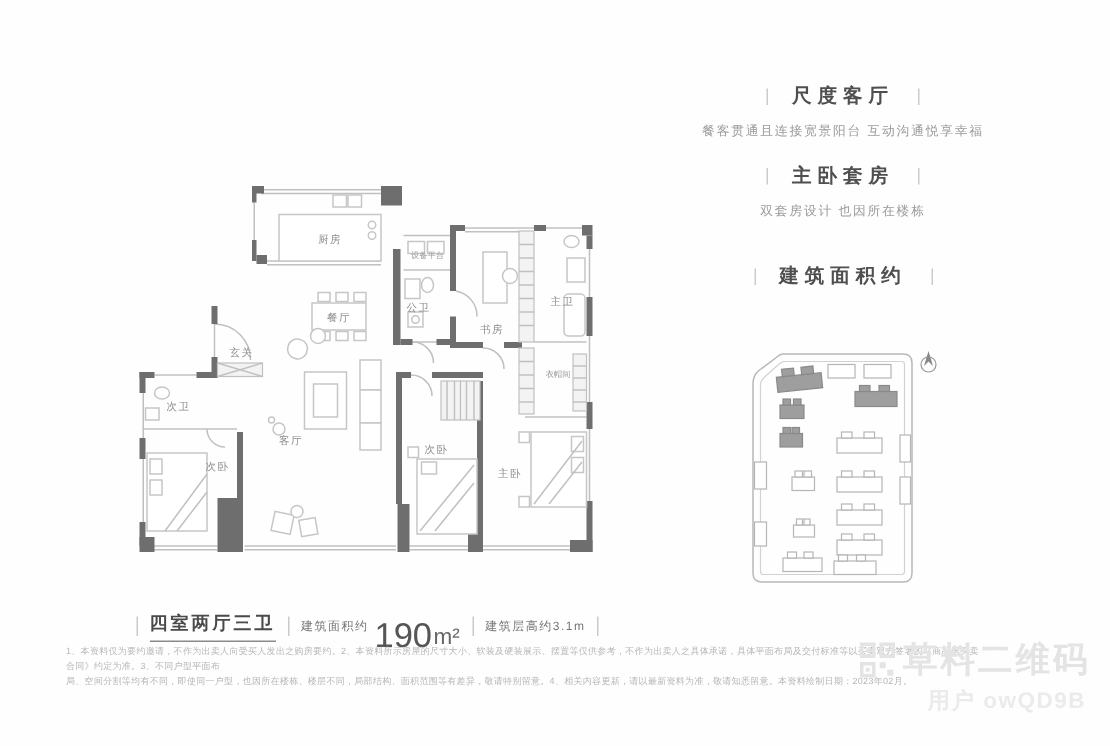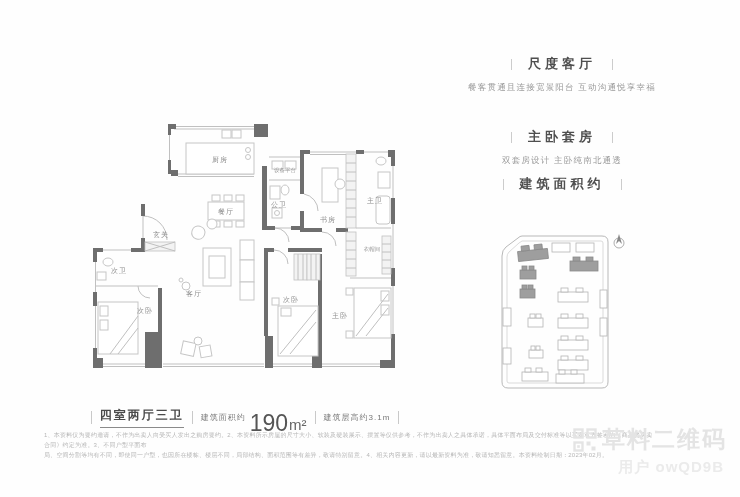--- a/index.html
+++ b/index.html
@@ -257,27 +257,27 @@
   </svg>
 
   <div class="feature" style="top:55px">
     <div class="feature-title-row">
       <span class="feature-bar"></span>
       <span class="feature-title">尺度客厅</span>
       <span class="feature-bar"></span>
     </div>
     <div class="feature-desc">餐客贯通且连接宽景阳台  互动沟通悦享幸福</div>
   </div>
-  <div class="feature" style="top:128px">
+  <div class="feature" style="top:108px">
     <div class="feature-title-row">
       <span class="feature-bar"></span>
       <span class="feature-title">主卧套房</span>
       <span class="feature-bar"></span>
     </div>
-    <div class="feature-desc">双套房设计  主卧纯南北通透</div>
+    <div class="feature-desc">双套房设计  也因所在楼栋</div>
   </div>
   <div class="feature" style="top:175px">
     <div class="feature-title-row">
       <span class="feature-bar"></span>
       <span class="feature-title">建筑面积约</span>
       <span class="feature-bar"></span>
     </div>
   </div>
 
   <svg id="siteplan" width="140" height="172" viewBox="0 0 140 172">

